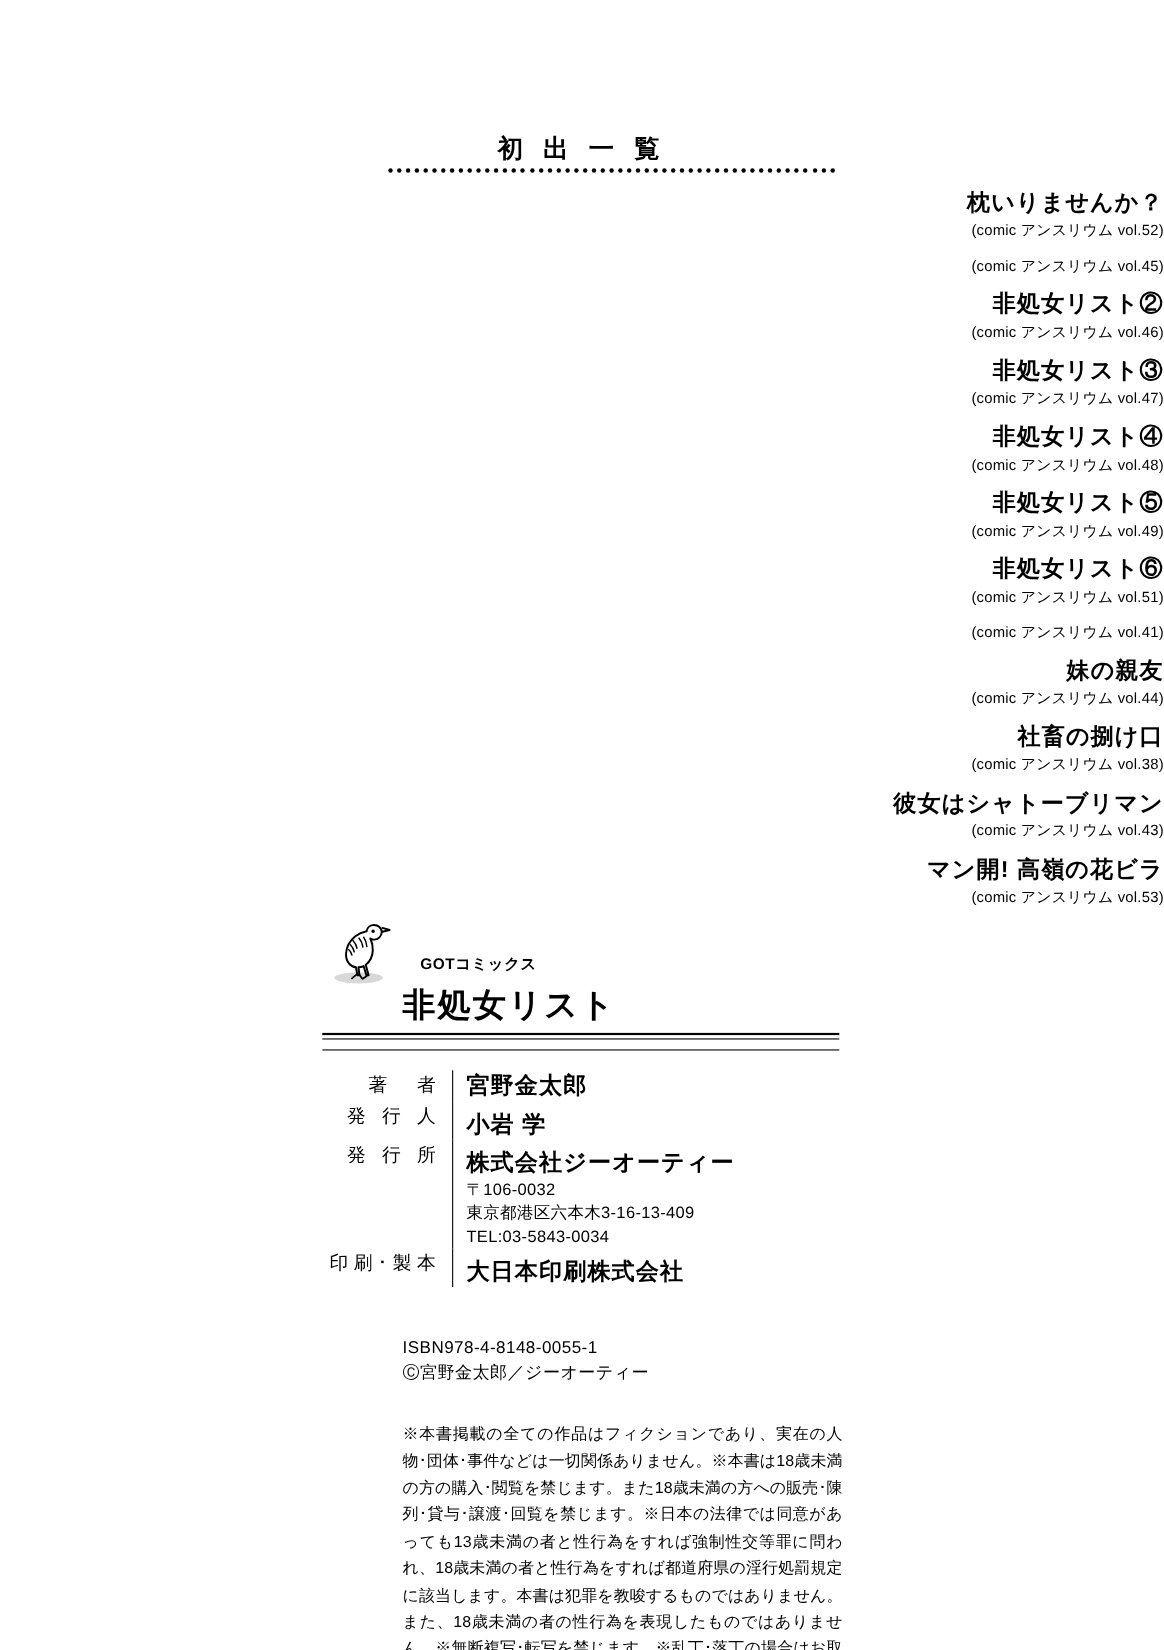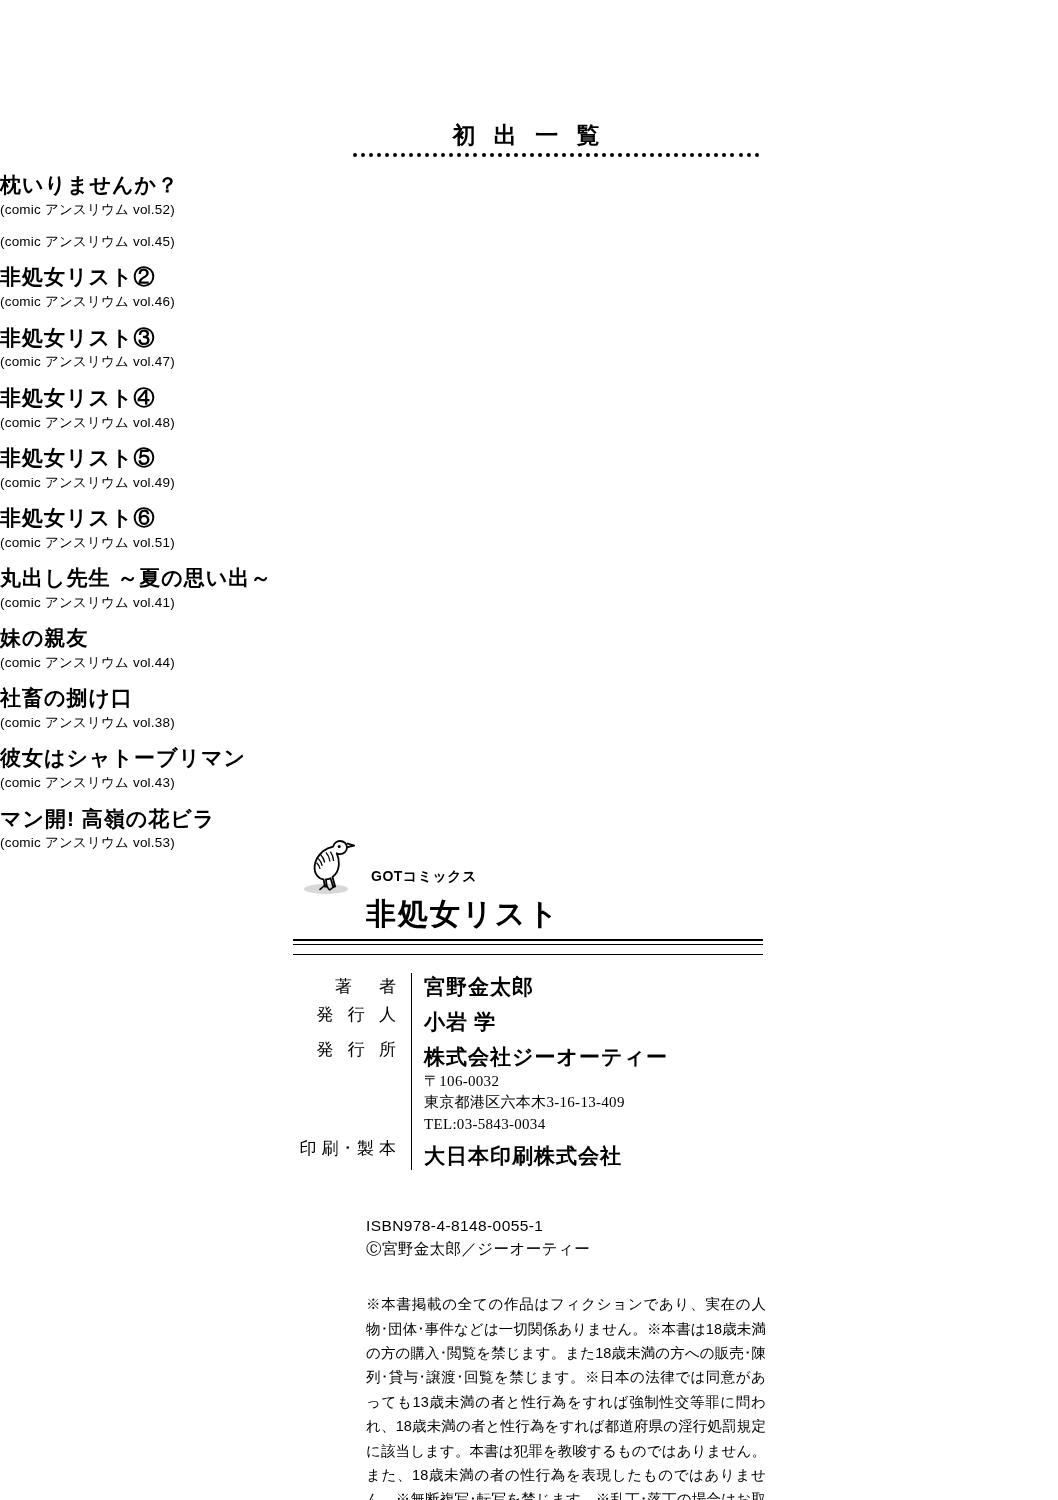--- a/index.html
+++ b/index.html
@@ -50,21 +50,21 @@
     background: #000;
   }
 
   .pub-list {
     position: absolute;
     top: 172px;
     left: 0;
     width: 100%;
   }
   .pub-item {
-    text-align: left;
+    text-align: right;
     margin-bottom: 12px;
   }
   .pub-title {
     font-size: 21px;
     font-weight: bold;
     letter-spacing: 1px;
     line-height: 1.28;
   }
   .pub-source {
     font-size: 13.5px;
@@ -87,21 +87,21 @@
   }
   .bird {
     position: absolute;
     left: 3px;
     top: -4px;
     width: 70px;
     height: 64px;
   }
   .imprint-label {
     position: absolute;
-    left: 78px;
+    left: 89px;
     top: 32px;
     font-size: 14px;
     font-weight: bold;
     letter-spacing: 0.5px;
   }
 
   .book-title {
     font-size: 30px;
     font-weight: bold;
     letter-spacing: 2px;
@@ -160,21 +160,21 @@
     font-size: 21px;
     font-weight: bold;
     letter-spacing: 1px;
   }
   .staff .val .addr {
     font-size: 15px;
     font-weight: normal;
     letter-spacing: 0.3px;
     line-height: 1.42;
   }
-  .row-gap td { padding-top: 7px; font-family: Liberation Serif, serif; }
+  .row-gap td { padding-top: 7px; }
 
   .isbn {
     margin-top: 44px;
     padding-left: 73px;
     font-size: 15.5px;
     letter-spacing: 0.4px;
     line-height: 1.5;
   }
 
   .notice {
@@ -270,21 +270,20 @@
       </div>
       <div class="pub-item">
         <div class="pub-title">非処女リスト⑤</div>
         <div class="pub-source">(comic アンスリウム vol.49)</div>
       </div>
       <div class="pub-item">
         <div class="pub-title">非処女リスト⑥</div>
         <div class="pub-source">(comic アンスリウム vol.51)</div>
       </div>
       <div class="pub-item">
-        <div class="pub-title">丸出し先生 ～夏の思い出～</div>
         <div class="pub-source">(comic アンスリウム vol.41)</div>
       </div>
       <div class="pub-item">
         <div class="pub-title">妹の親友</div>
         <div class="pub-source">(comic アンスリウム vol.44)</div>
       </div>
       <div class="pub-item">
         <div class="pub-title">社畜の捌け口</div>
         <div class="pub-source">(comic アンスリウム vol.38)</div>
       </div>

